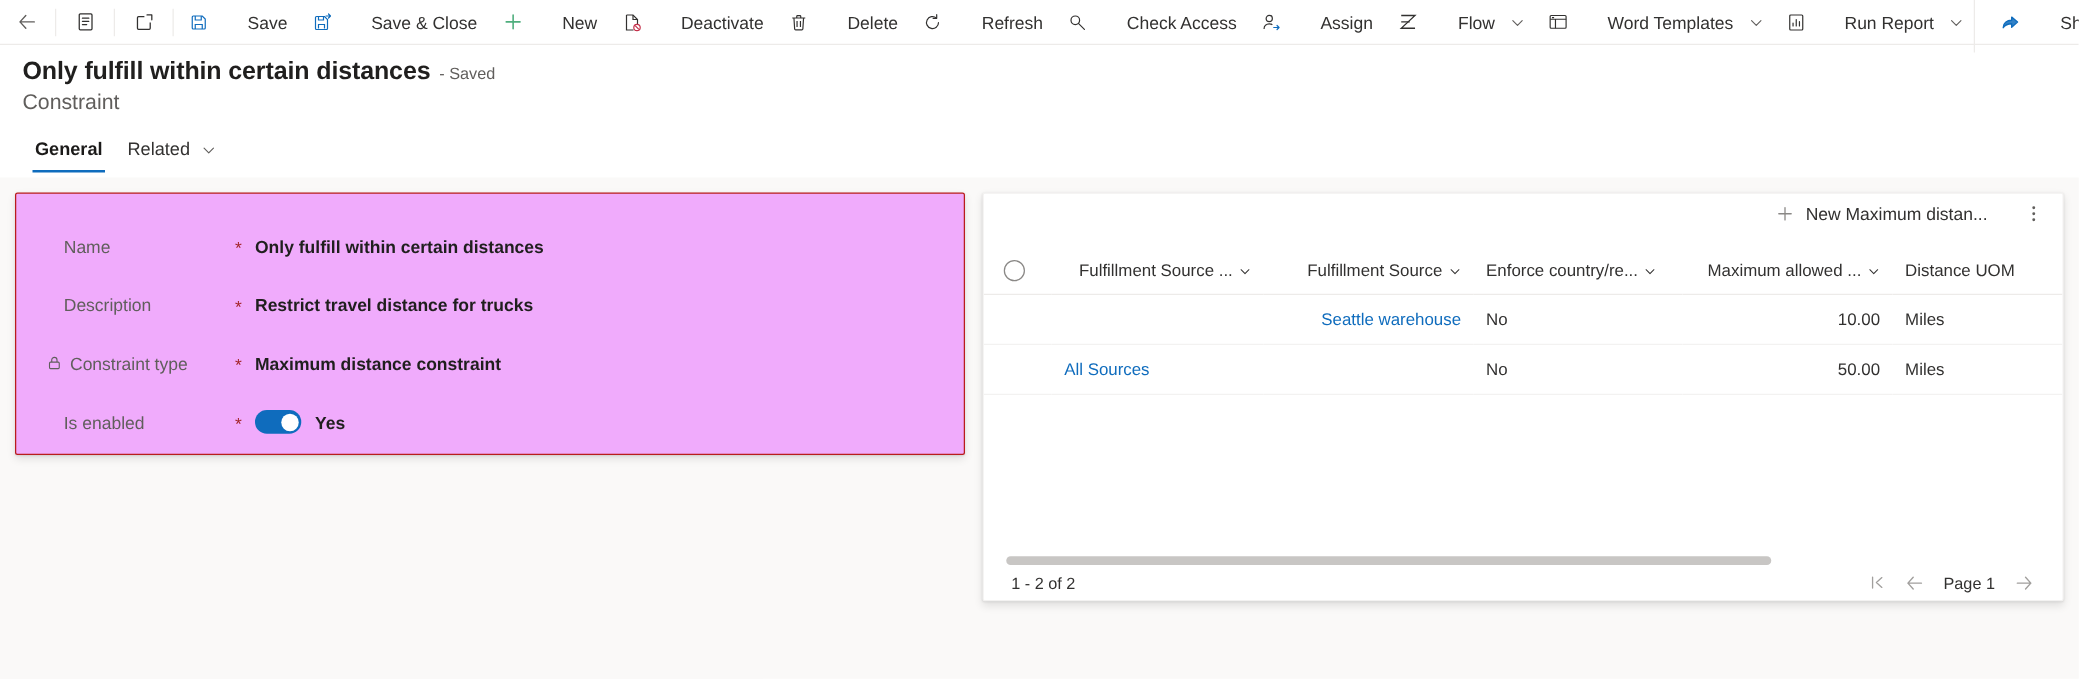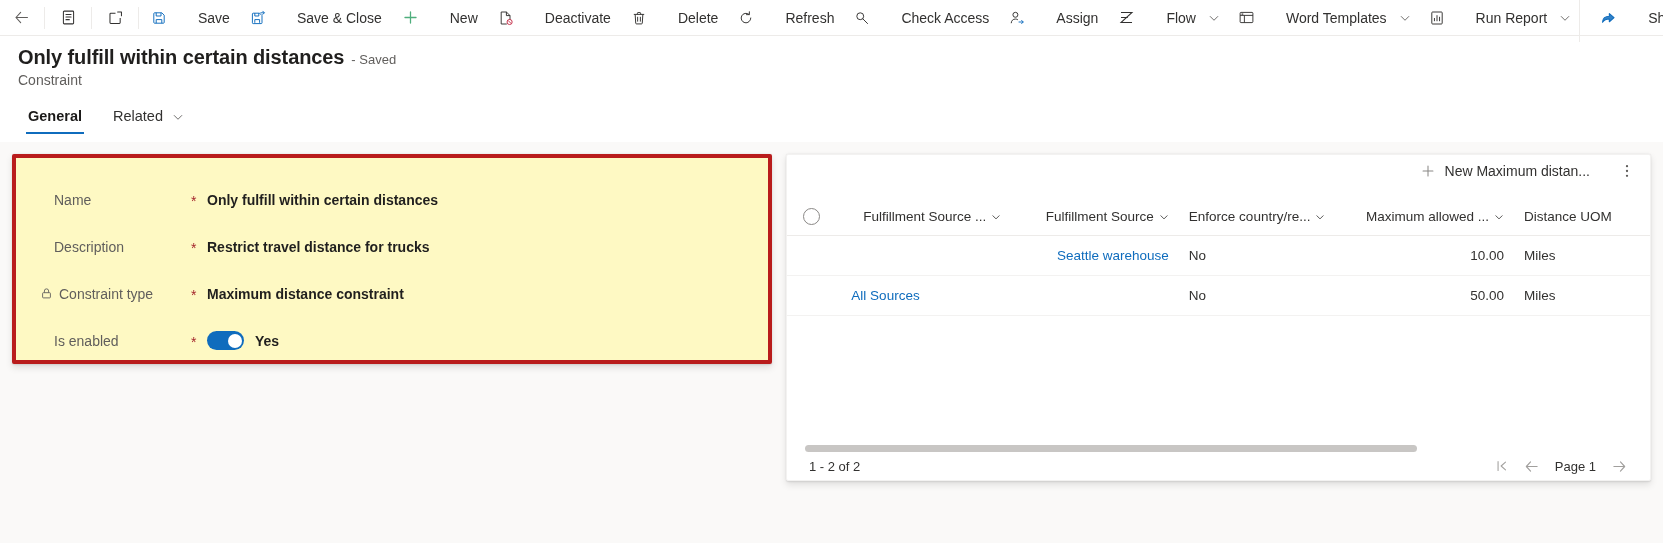--- a/index.html
+++ b/index.html
@@ -34,23 +34,23 @@
   .cb-sep { width: 1px; height: 22px; background: #edebe9; margin: 0 2px; }
   .cb-label { font-size: 14px; line-height: 1; margin-left: 24px; }
   .cb-chev { display: flex; align-items: center; padding: 0 8px 0 2px; height: 36px; cursor: pointer; }
   svg { display: block; }
 
   
   .header { padding: 10px 0 0 18px; }
   .title-row { display: flex; align-items: baseline; gap: 7px; }
   .rec-title { font-size: 20px; font-weight: 600; color: #201f1e; letter-spacing: -0.1px; }
   .rec-saved { font-size: 13px; color: #605e5c; }
-  .rec-sub { font-size: 14px; color: #605e5c; margin-top: 3px; }
-
-  .tabs { display: flex; align-items: flex-end; gap: 11px; margin-top: 14px; padding-left: 0; }
+  .rec-sub { font-size: 17px; color: #605e5c; margin-top: 3px; }
+
+  .tabs { display: flex; align-items: flex-end; gap: 0; margin-top: 14px; padding-left: 0; }
   .tab {
     position: relative; padding: 6px 10px 10px 10px;
     font-size: 14.5px; color: #323130; cursor: pointer;
   }
   .tab.active { font-weight: 600; color: #1b1a19; }
   .tab.active::after {
     content: ""; position: absolute; left: 8px; right: 8px; bottom: 0;
     height: 2px; background: #0f6cbd;
   }
   .tab-chev { display: inline-flex; align-items: center; margin-left: 5px; vertical-align: middle; }
@@ -60,22 +60,22 @@
     position: absolute; top: 142px; left: 0; right: 0; bottom: 0;
     background: #faf9f8;
     padding: 12px;
     display: flex;
     gap: 14px;
   }
 
   
   .form-card {
     width: 760px; flex: 0 0 760px;
-    background: #fef9c3;
-    border: 4px solid #b91c1c;
+    background: #f0abfc;
+    border: 1px solid #b91c1c;
     border-radius: 2px;
     box-shadow: 0 0.6px 1.8px rgba(0,0,0,0.10), 0 3.2px 7.2px rgba(0,0,0,0.10);
     height: 210px;
     padding: 18px 0 17px 0;
   }
   .field-row { display: flex; align-items: center; height: 47px; }
   .field-label {
     width: 175px; padding-left: 38px;
     font-size: 14px; color: #605e5c;
     display: flex; align-items: center; gap: 6px;

